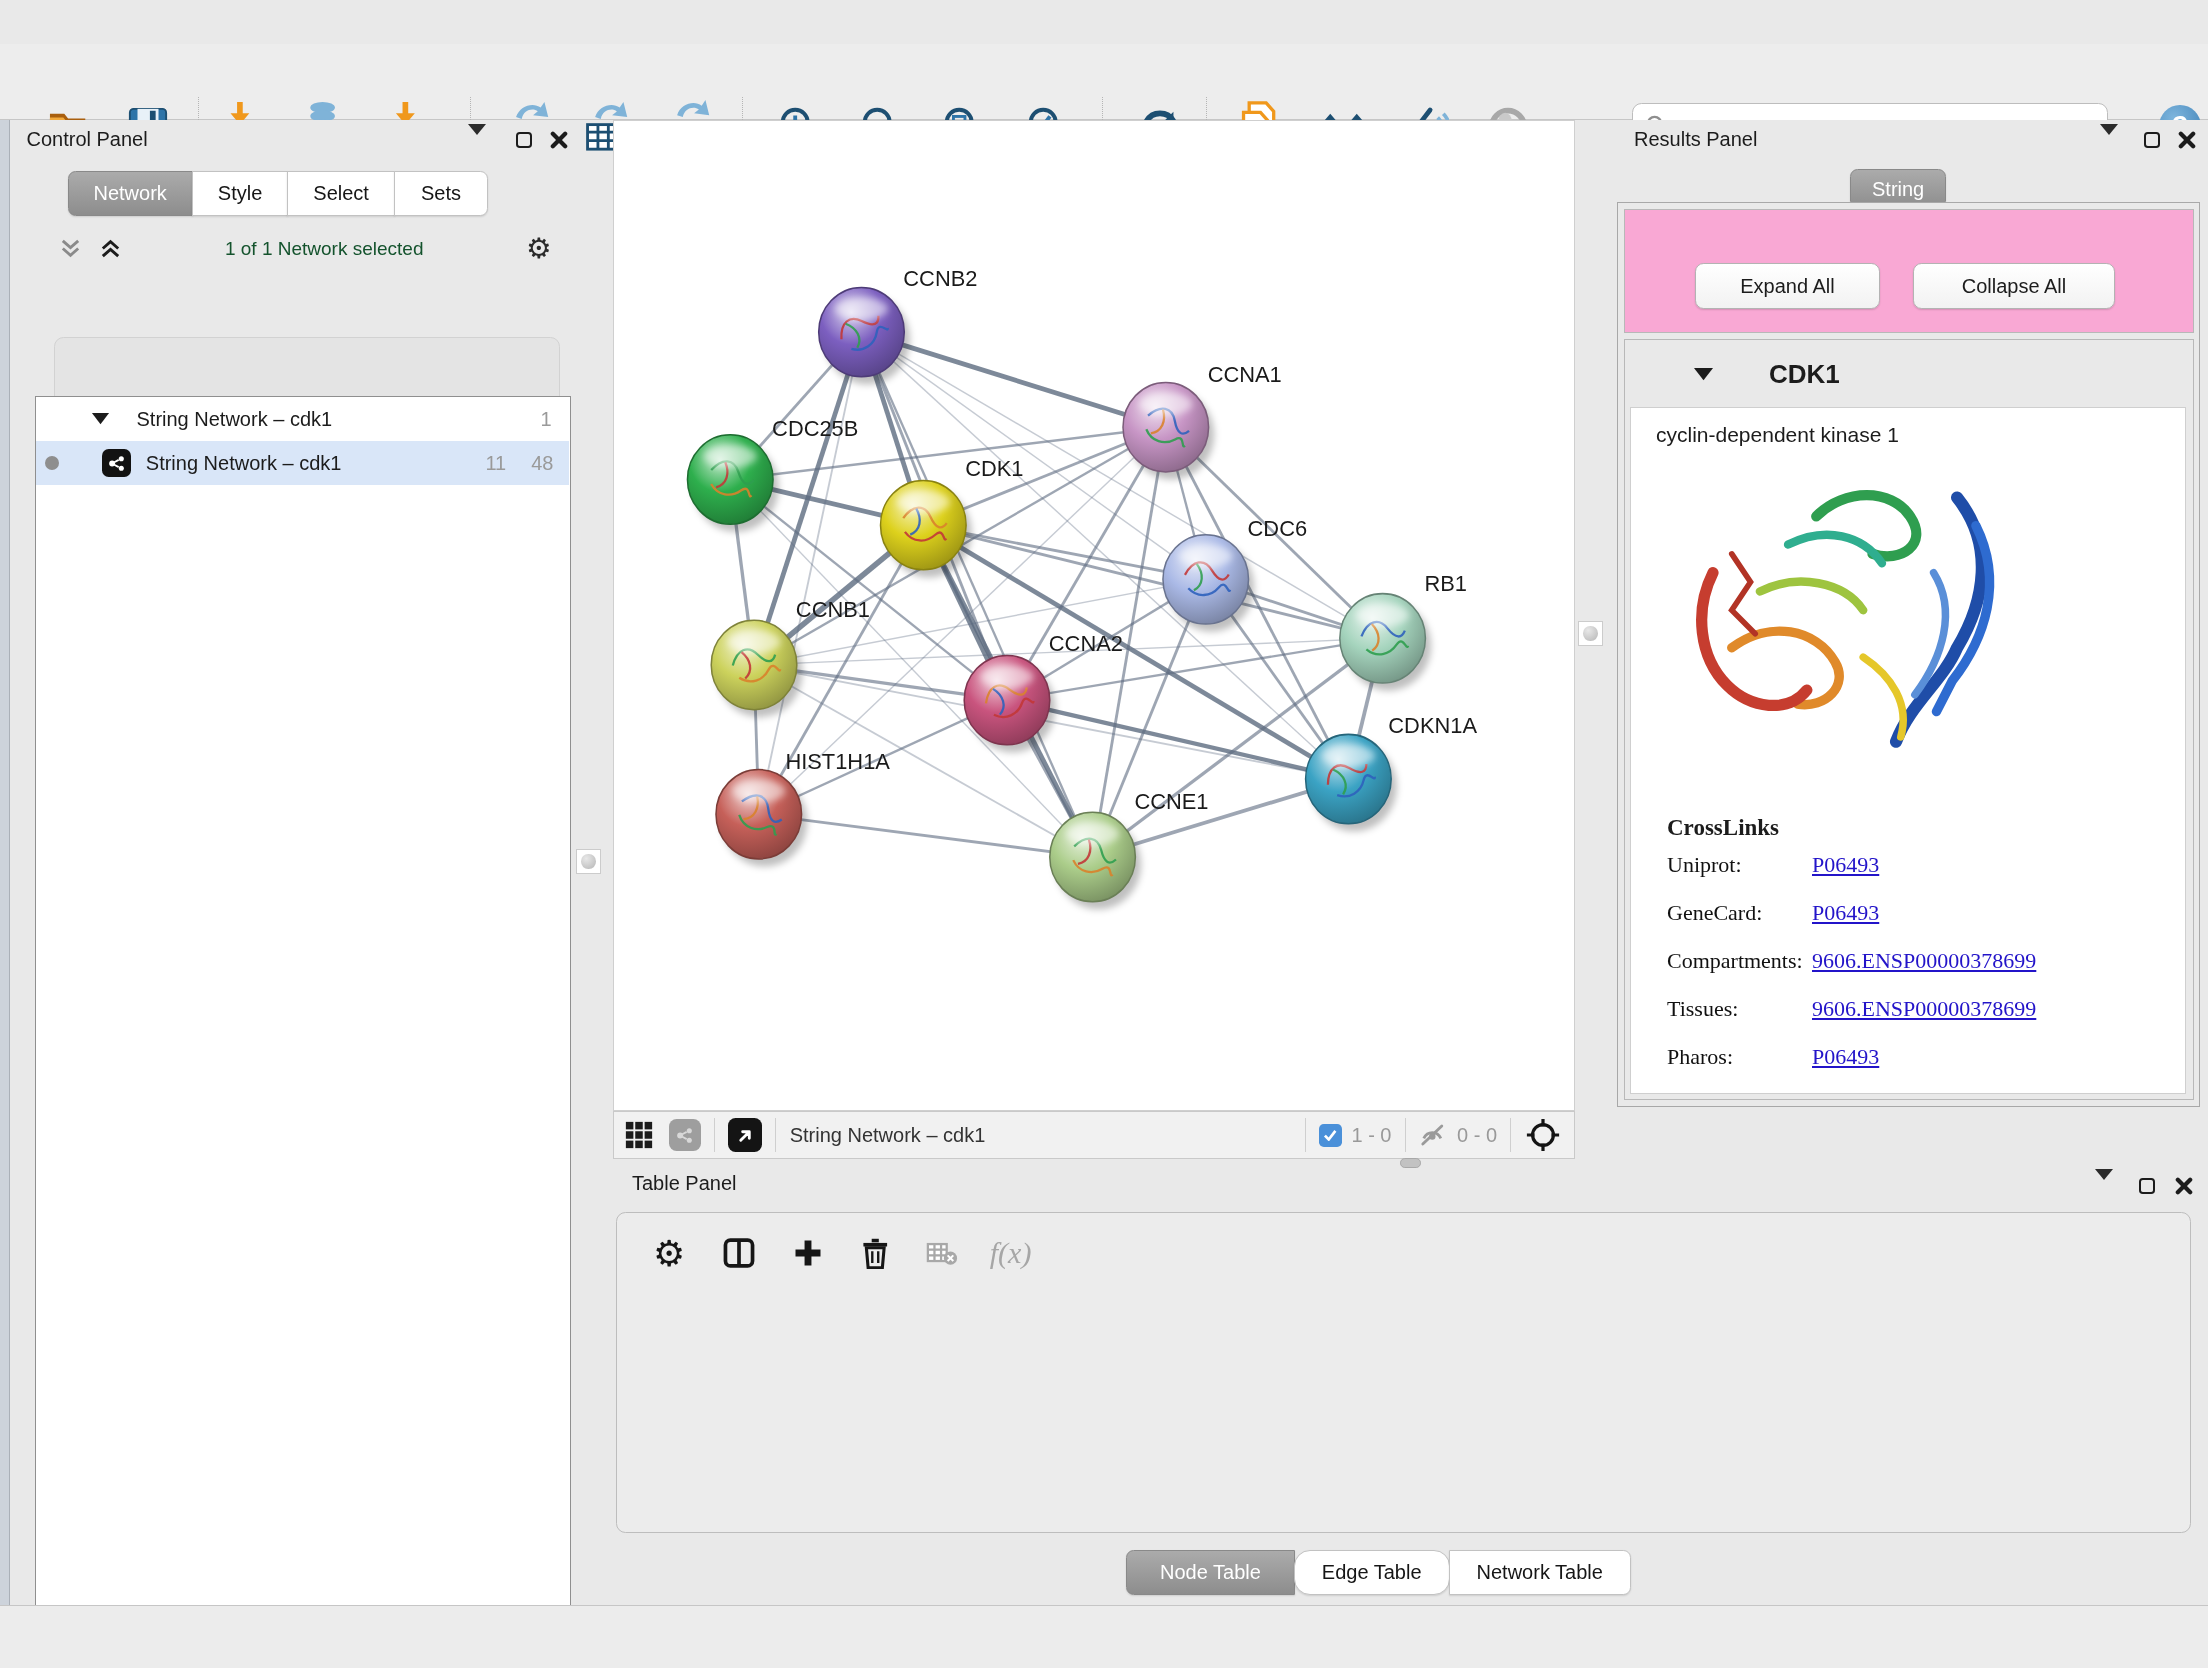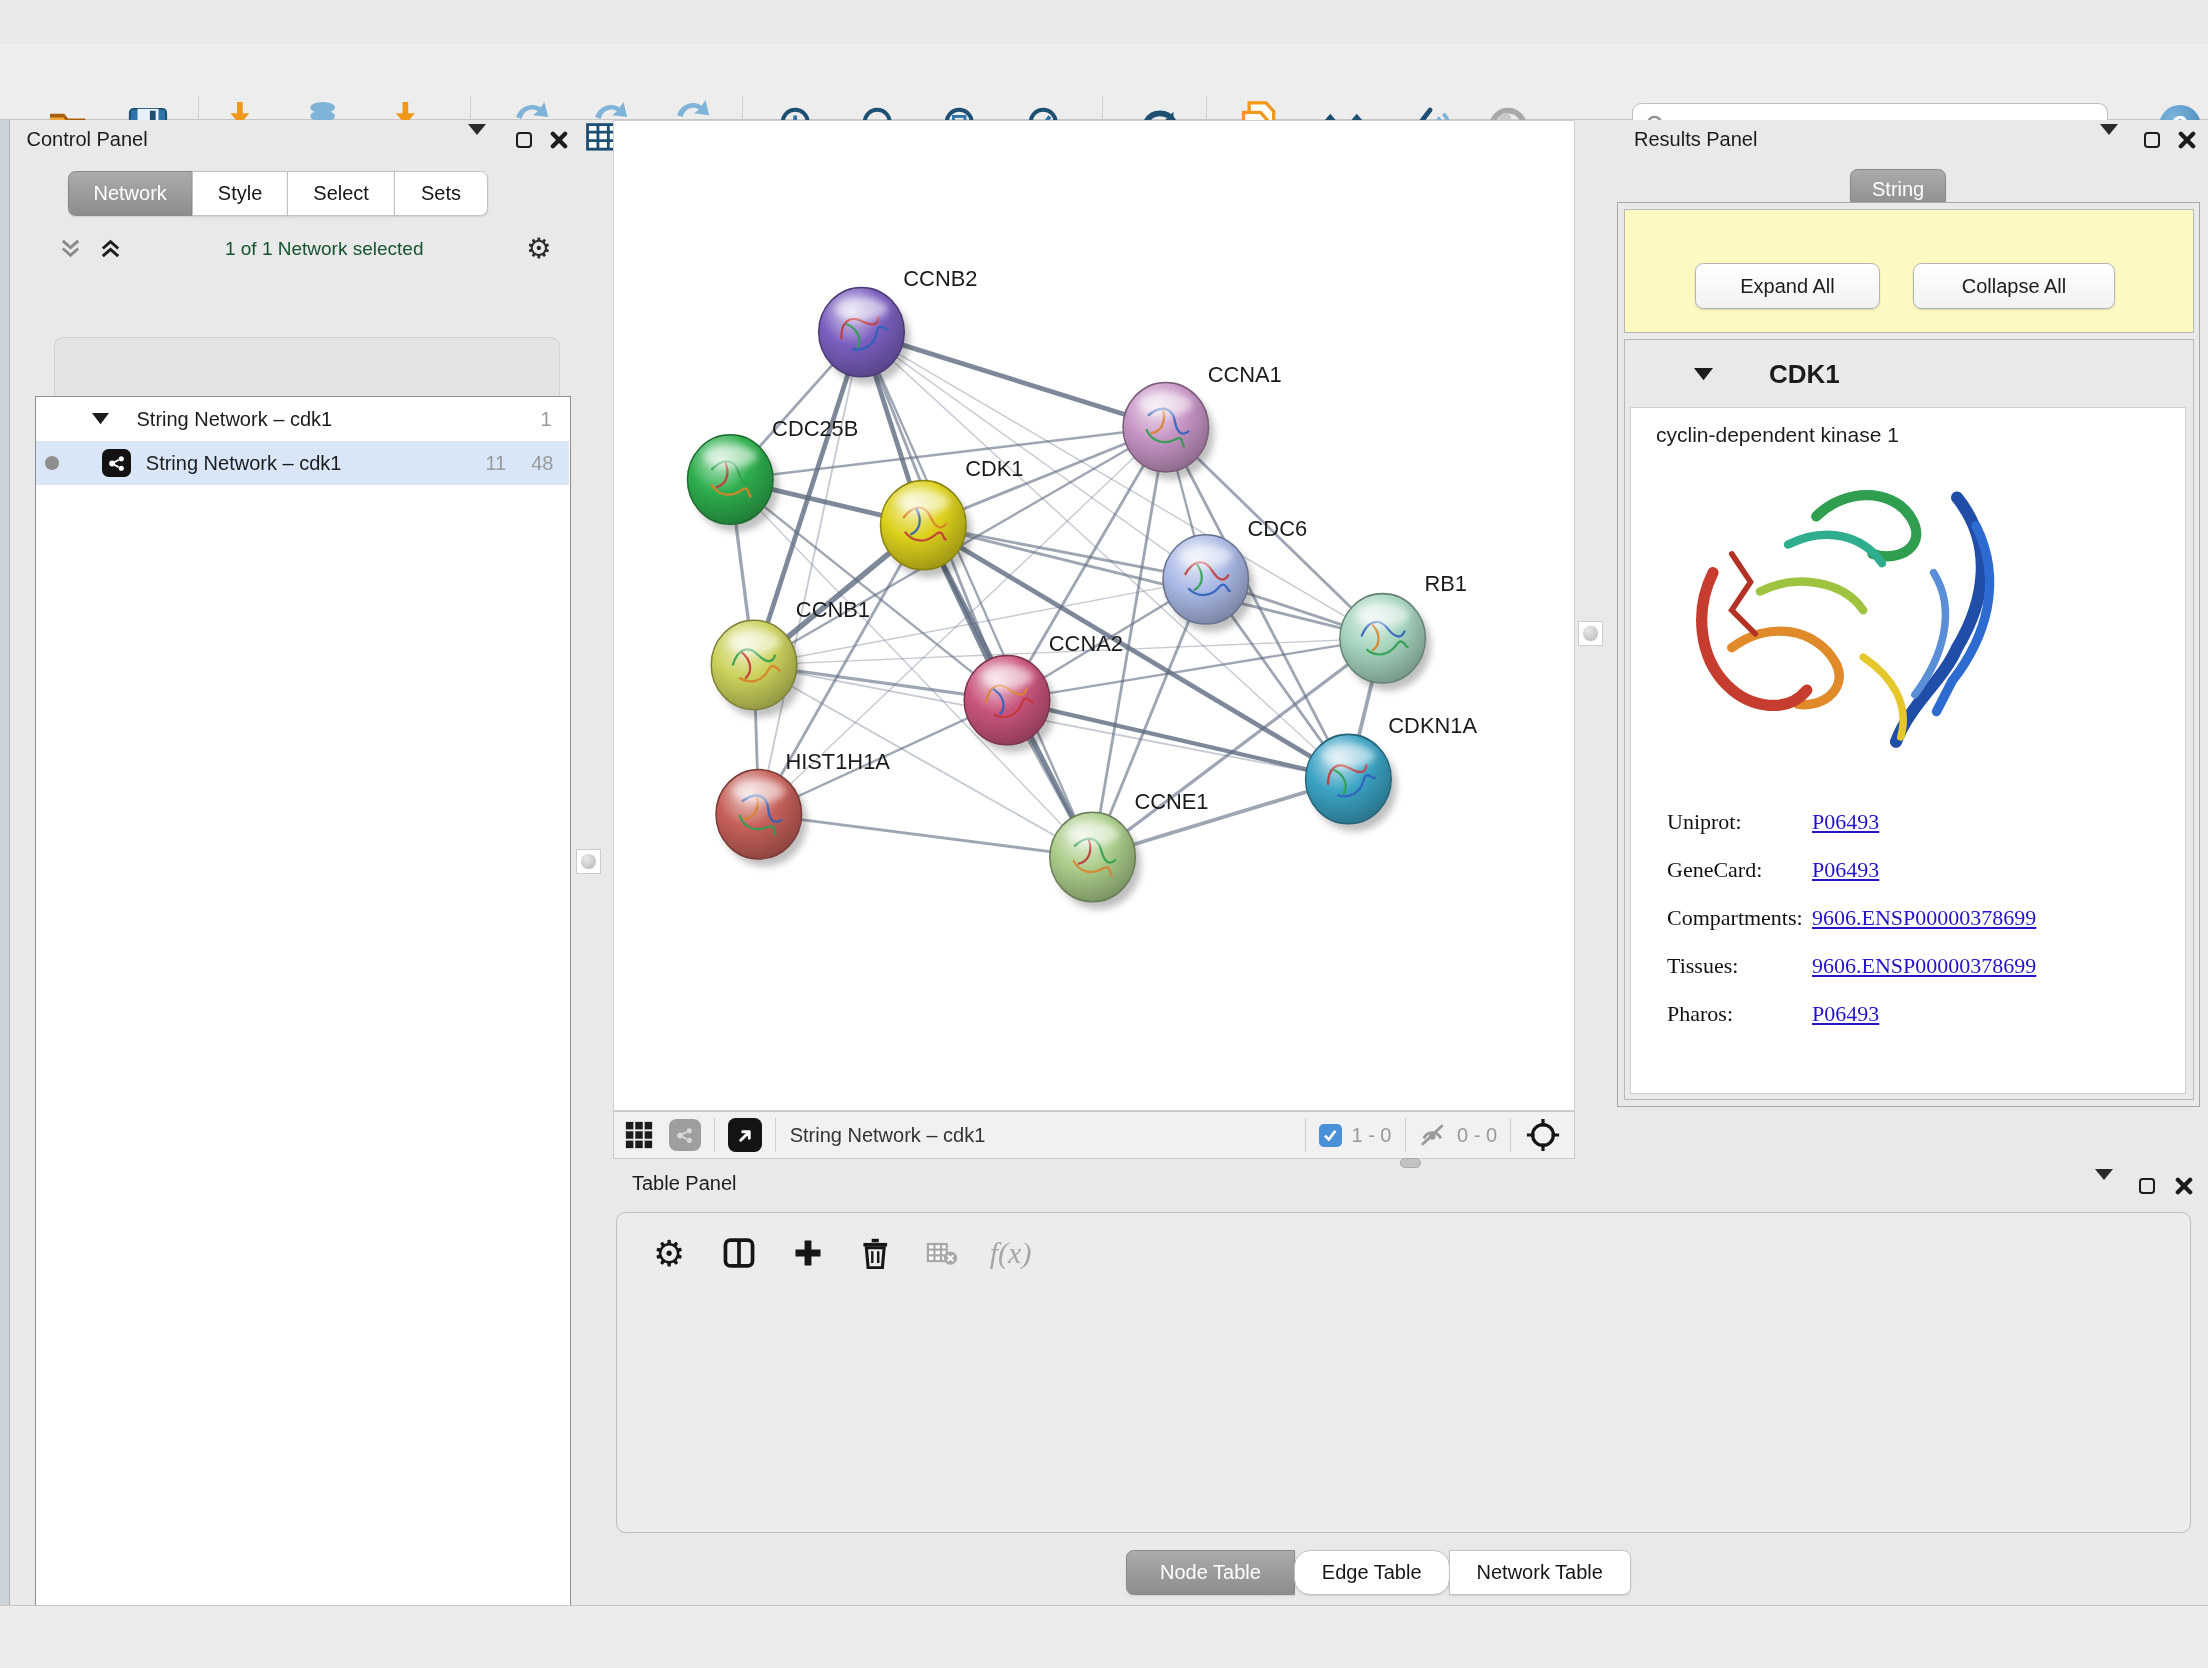--- a/index.html
+++ b/index.html
@@ -37,21 +37,21 @@
   .sharebadge{width:28.5px;height:28.5px;border-radius:6.7px;background:#121212;display:flex;align-items:center;justify-content:center}
   
   #netview{left:613px;top:120px;width:962px;height:991px;background:#fff;border:1px solid #cfcfcf}
   #nettb{left:613px;top:1111px;width:962px;height:48px;background:#f1f1f1;border:1px solid #c9c9c9;display:flex;align-items:center}
   .ntsep{width:0;height:34px;border-left:1px solid #cfcfcf;margin:0 13.3px}
   .graytxt{color:#999;font-size:20px}
   .handle{position:absolute;background:#fff;border:1px solid #ccc;display:flex;align-items:center;justify-content:center}
   .handledot{width:14.3px;height:14.3px;border-radius:50%;background:radial-gradient(circle at 35% 30%,#e8e8e8,#b5b5b5)}
   
   #rp-outer{left:1617px;top:202px;width:583px;height:905px;border:1.9px solid #a8a8a8;background:#e9e9e9}
-  #rp-btnbox{left:1624px;top:209px;width:570px;height:124px;border:1px solid #b8b8b8;background:#fef9c3}
+  #rp-btnbox{left:1624px;top:209px;width:570px;height:124px;border:1px solid #b8b8b8;background:#f9a8d4}
   .wbtn{position:absolute;height:46px;background:linear-gradient(#ffffff,#f2f2f2);border:1px solid #b3b3b3;border-radius:8.6px;font-size:20px;display:flex;align-items:center;justify-content:center;box-shadow:0 1px 1.9px rgba(0,0,0,.15)}
   #rp-entry{left:1624px;top:339px;width:570px;height:761px;border:1px solid #b8b8b8;background:#e9e9e9}
   #rp-white{left:1630px;top:407px;width:556px;height:687px;background:#fff;border:1px solid #cfcfcf}
   .serif{font-family:"Liberation Serif",serif}
   .xl-row{display:flex;height:48px;align-items:center;font-size:22px}
   .xl-label{width:181px;padding-left:36px;color:#111}
   .xl-link{color:#2314c9;text-decoration:underline}
   
   #tp-box{left:616px;top:1212px;width:1575px;height:321px;background:#ececec;border:1px solid #bdbdbd;border-radius:9.5px}
   
@@ -645,20 +645,21 @@
         <path d="M275 120 C300 160 285 210 255 250" stroke="#5a8fd8" stroke-width="8"></path>
         <path d="M150 60 C180 30 230 30 250 60 C270 90 240 110 210 100" stroke="#2f9e4f" stroke-width="11"></path>
         <path d="M120 90 C160 70 200 80 220 110" stroke="#2fae8f" stroke-width="9"></path>
         <path d="M90 140 C130 120 180 130 200 160" stroke="#9ec43f" stroke-width="9"></path>
         <path d="M60 200 C100 170 150 180 170 215 C185 240 160 265 130 260" stroke="#e08a2a" stroke-width="10"></path>
         <path d="M40 120 C20 160 25 210 55 240 C80 265 120 270 140 245" stroke="#c63d2f" stroke-width="12"></path>
         <path d="M60 100 L80 130 L60 160 L85 185" stroke="#b23325" stroke-width="6"></path>
         <path d="M200 210 C230 230 250 260 240 295" stroke="#e5c72a" stroke-width="8"></path>
       </g>
     </svg>
+    <div class="serif" style="padding:17px 0 0 36px;font-size:23px;font-weight:bold">CrossLinks</div>
     <div id="xlinks" class="serif">
         <div class="xl-row">
           <span class="xl-label">Uniprot:</span>
           <span class="xl-link">P06493</span>
         </div>
         <div class="xl-row">
           <span class="xl-label">GeneCard:</span>
           <span class="xl-link">P06493</span>
         </div>
         <div class="xl-row">

